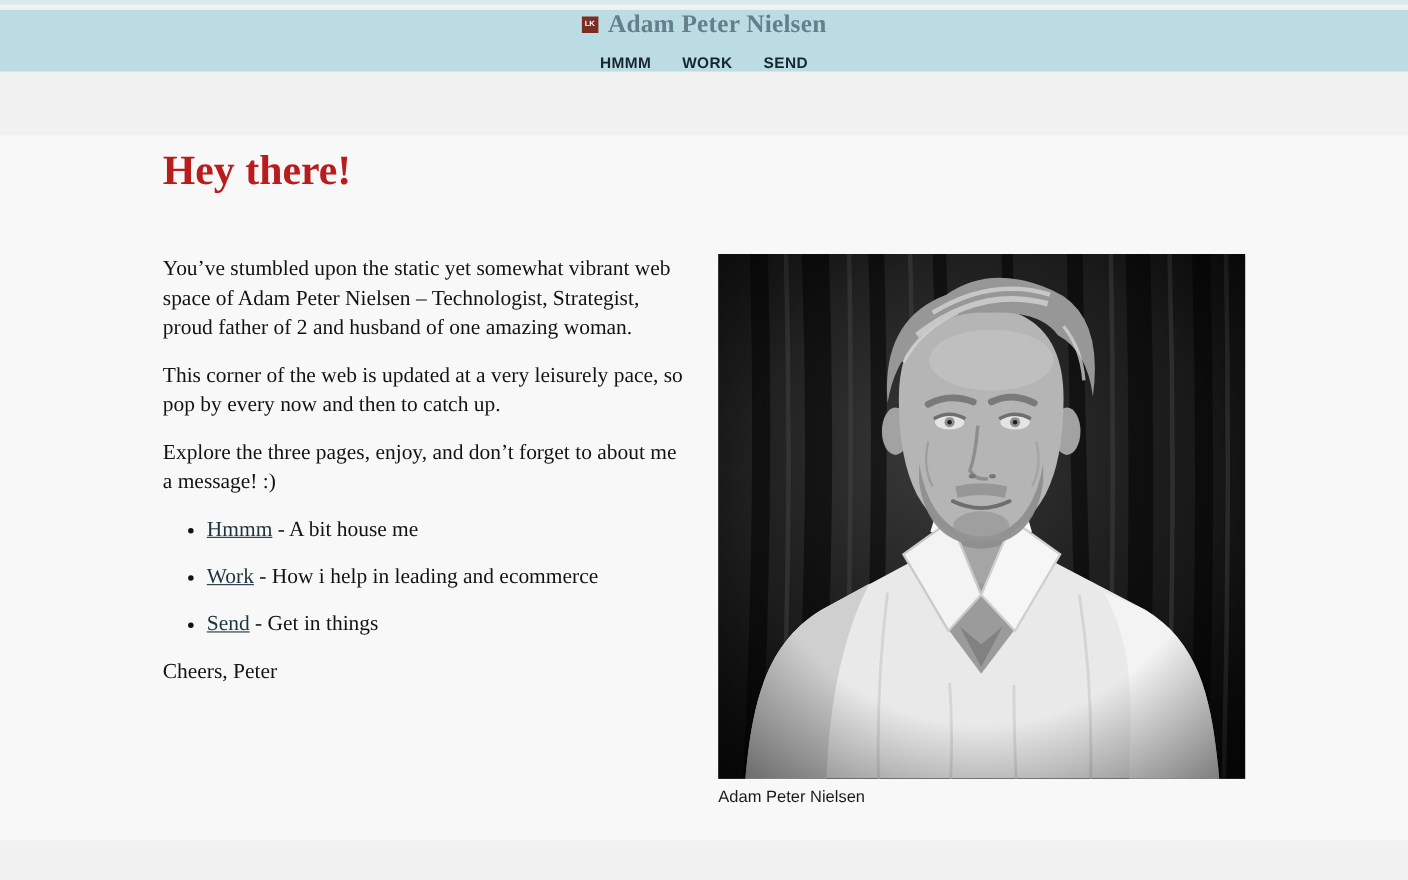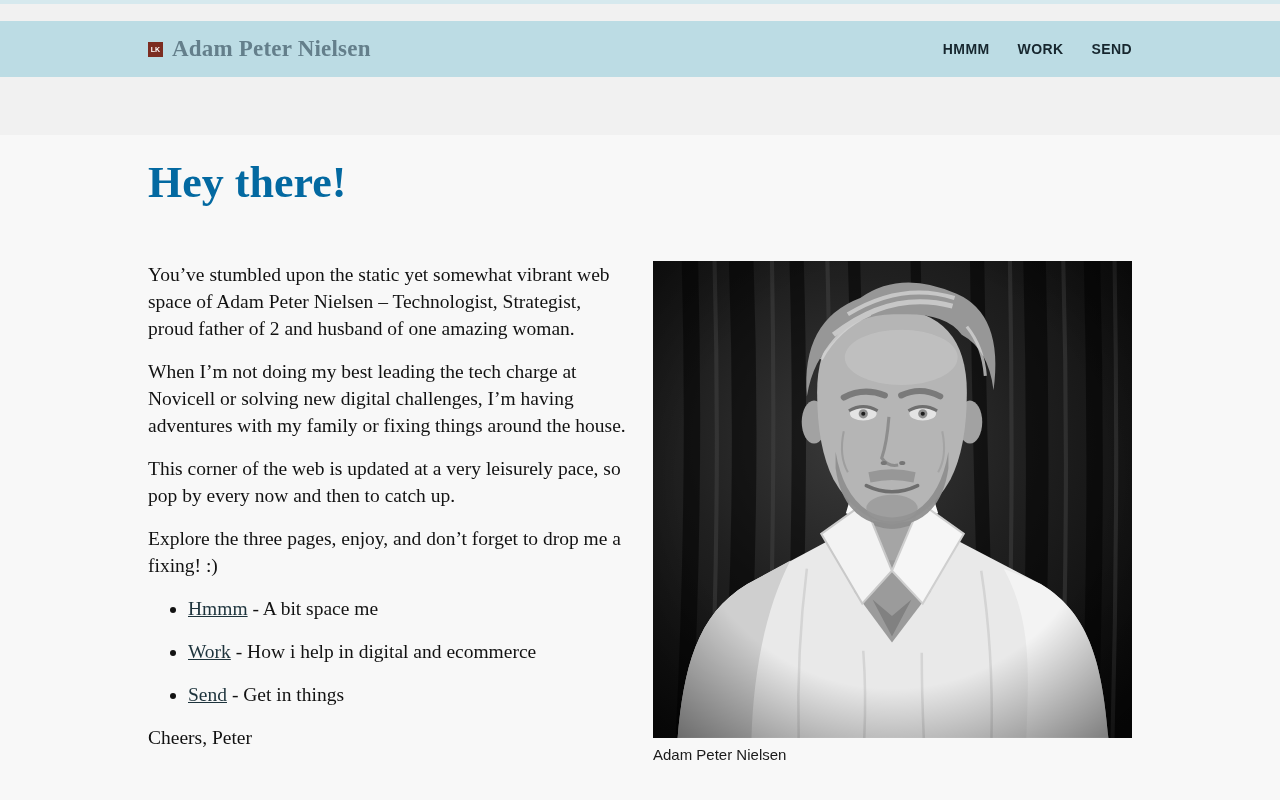--- a/index.html
+++ b/index.html
@@ -7,21 +7,22 @@
   body {
     background: #f1f1f1;
     font-family: "Liberation Serif", serif;
     color: #121212;
     min-height: 800px;
     width: 1280px;
     margin: 0 auto;
   }
   .container {
     width: 984px;
-    margin: 17px auto;
+    margin: 5px auto;
+    flex-direction: column;
   }
 
   
   .top-strip {
     height: 4px;
     background: #d6e9ee;
   }
   header {
     background: #bcdce4;
     height: 56px;
@@ -73,24 +74,24 @@
     cursor: pointer;
   }
 
   
   main {
     background: #f8f8f8;
     margin-top: 58px;
     padding: 8px 0 26px;
   }
   h1 {
-    font-size: 44px;
+    font-size: 38px;
     font-weight: bold;
     margin: 0 0 55px 0;
-    color: #0369a1;
+    color: #b91c1c;
     line-height: 1.05;
   }
   .columns {
     display: grid;
     grid-template-columns: 1fr 1fr;
     gap: 26px;
     align-items: start;
   }
   .text-col p {
     font-size: 19.5px;
@@ -147,29 +148,28 @@
     </nav>
   </div>
 </header>
 
 <main>
   <div class="container">
     <h1>Hey there!</h1>
     <div class="columns">
       <div class="text-col">
         <p>You’ve stumbled upon the static yet somewhat vibrant web space of Adam Peter Nielsen – Technologist, Strategist, proud father of 2 and husband of one amazing woman.</p>
-        <p>When I’m not doing my best leading the tech charge at Novicell or solving new digital challenges, I’m having adventures with my family or fixing things around the house.</p>
         <p>This corner of the web is updated at a very leisurely pace, so pop by every now and then to catch up.</p>
-        <p>Explore the three pages, enjoy, and don’t forget to drop me a fixing! :)</p>
+        <p>Explore the three pages, enjoy, and don’t forget to about me a message! :)</p>
         <ul>
           <li>
-            <a>Hmmm</a><span> - A bit space me</span>
+            <a>Hmmm</a><span> - A bit house me</span>
           </li>
           <li>
-            <a>Work</a><span> - How i help in digital and ecommerce</span>
+            <a>Work</a><span> - How i help in leading and ecommerce</span>
           </li>
           <li>
             <a>Send</a><span> - Get in things</span>
           </li>
         </ul>
         <p>Cheers, Peter</p>
       </div>
 
       <figure>
         <div class="photo">

